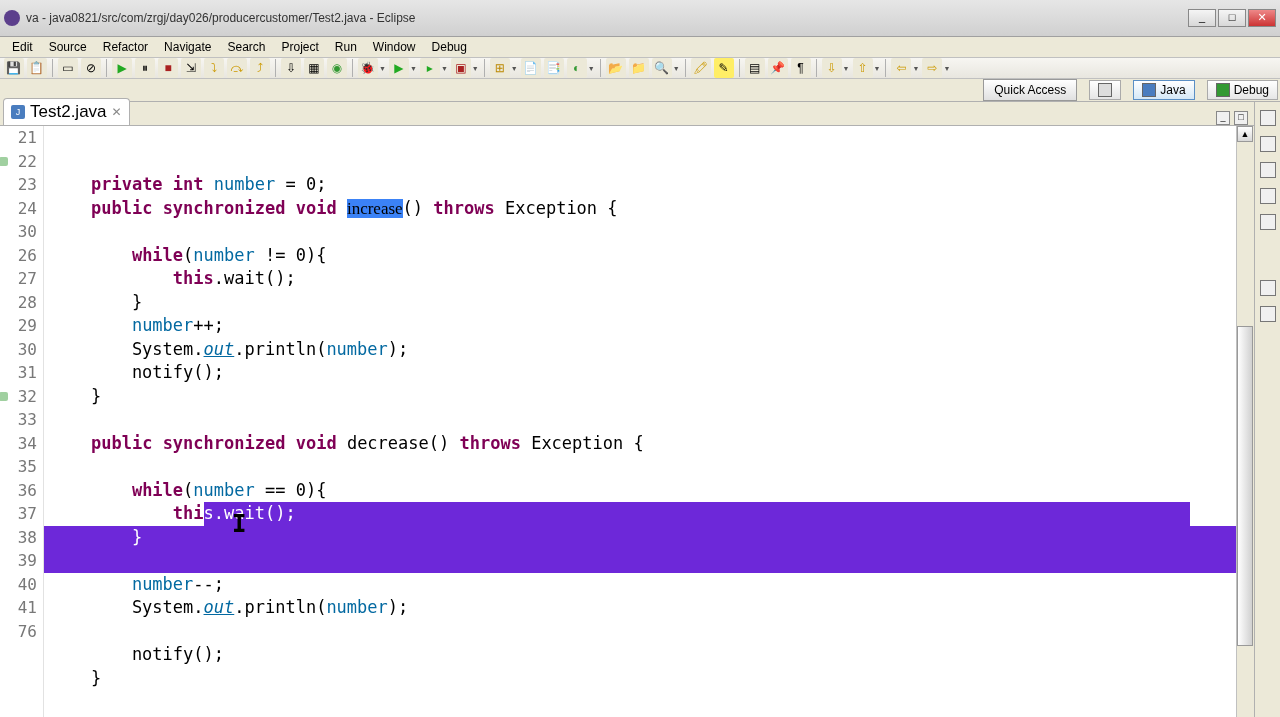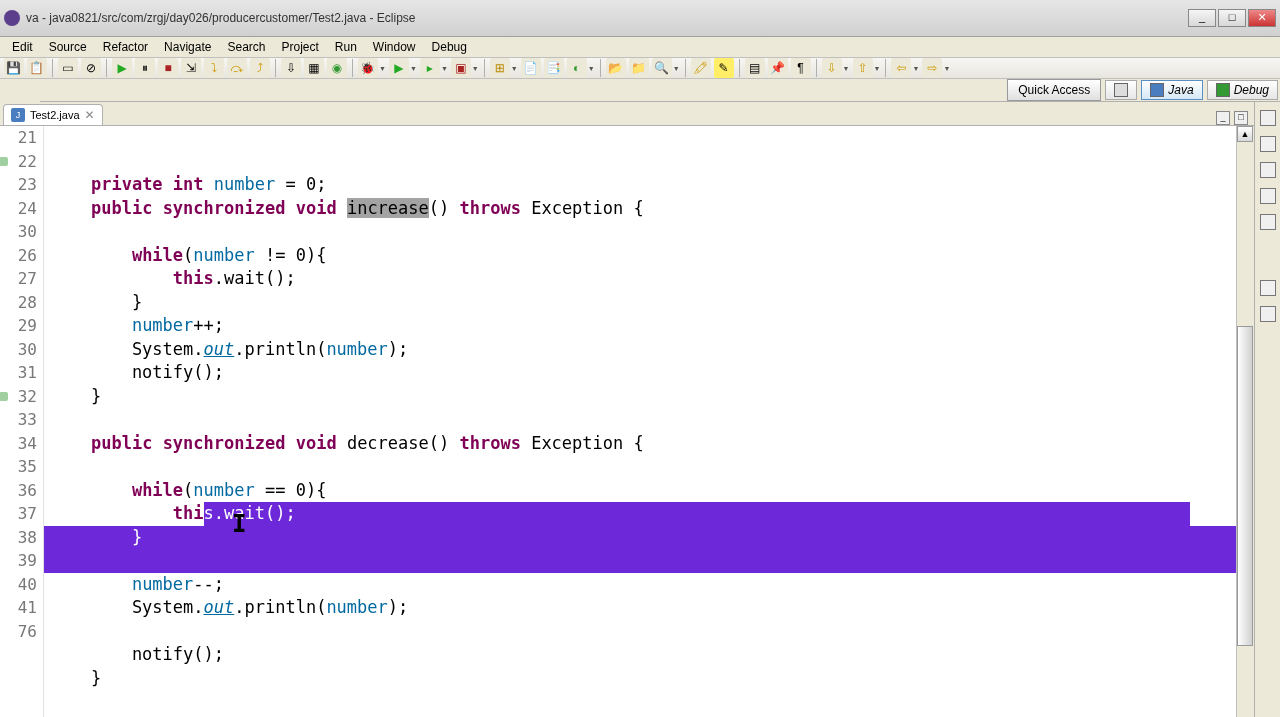--- a/index.html
+++ b/index.html
@@ -10,47 +10,47 @@
 .titlebar .title { flex: 1; color: #333; font-size: 12px; }
 .winbtns { display: flex; gap: 2px; }
 .winbtn { width: 28px; height: 18px; background: linear-gradient(#f5f5f5,#d8d8d8); border: 1px solid #888; font-size: 11px; text-align: center; line-height: 14px; cursor: default; }
 .winbtn.close { background: linear-gradient(#e88,#c33); color: #fff; }
 .menubar { height: 24px; background: #ece9d8; display: flex; align-items: flex-start; padding: 0 4px; border-bottom: 1px solid #c0c0c0; }
 .menuitem { padding: 3px 8px; cursor: default; }
 .toolbar { height: 30px; background: linear-gradient(#f7f6f2,#e8e6df); border-bottom: 1px solid #c0c0c0; display: flex; align-items: center; padding: 0 4px; gap: 3px; }
 .tbtn { width: 20px; height: 20px; background: #ece9d8; border: 1px solid transparent; border-radius: 2px; display: flex; align-items: center; justify-content: center; cursor: default; }
 .tbsep { width: 1px; height: 18px; background: #b0b0b0; margin: 0 2px; }
 .darrow { font-size: 7px; color: #555; margin-left: -2px; }
-.perspectivebar { height: 32px; background: #ece9d8; border-bottom: 1px solid #b0b0b0; display: flex; justify-content: flex-end; align-items: center; padding: 0 2px; gap: 4px; margin-left: 40px; }
+.perspectivebar { height: 32px; background: #ece9d8; border-bottom: 1px solid #b0b0b0; display: flex; justify-content: flex-end; align-items: center; padding: 0 2px; gap: 12px; margin-left: 40px; }
 .qabtn { background: linear-gradient(#fff,#e0e0e0); border: 1px solid #999; padding: 3px 10px; font-size: 12px; cursor: default; }
-.persp { display: flex; align-items: center; gap: 4px; padding: 2px 8px; border: 1px solid #aaa; background: linear-gradient(#fff,#e6e6e6); cursor: default; font-style: italic; }
+.persp { display: flex; align-items: center; gap: 4px; padding: 2px 8px; border: 1px solid #aaa; background: linear-gradient(#fff,#e6e6e6); cursor: default; }
 .persp.on { background: linear-gradient(#fff,#d5e8f6); border-color: #5a8fc5; }
 .sqicon { width: 14px; height: 14px; border: 1px solid #666; background: #ddd; }
 .main { flex: 1; display: flex; background: #fff; }
 .rightbar { width: 26px; background: #ece9d8; border-left: 1px solid #b0b0b0; display: flex; flex-direction: column; align-items: center; gap: 10px; padding-top: 8px; }
 .rb { width: 16px; height: 16px; border: 1px solid #777; background: #f0f0f0; cursor: default; }
 .editorarea { flex: 1; display: flex; flex-direction: column; }
 .tabbar { height: 24px; background: #ece9d8; border-bottom: 1px solid #b0b0b0; display: flex; align-items: flex-end; padding-left: 3px; }
 .tab { display: flex; align-items: center; gap: 5px; background: #fff; border: 1px solid #b0b0b0; border-bottom: none; padding: 3px 7px; border-radius: 4px 4px 0 0; }
 .tab .ji { width: 14px; height: 14px; background: #4a7dbf; border-radius: 2px; font-size: 9px; color: #fff; text-align: center; line-height: 14px; }
-.tab .tx { font-size: 11px; }
+.tab .tx { font-size: 17px; }
 .tab .cls { color: #888; font-size: 12px; cursor: default; }
 .tabctrls { margin-left: auto; margin-right: 6px; display: flex; gap: 4px; }
 .tabctrl { width: 14px; height: 14px; border: 1px solid #888; background: #f0f0f0; font-size: 9px; text-align: center; cursor: default; }
 .edwrap { flex: 1; display: flex; background: #fff; position: relative; }
 .gutter { width: 44px; background: #fff; border-right: 1px solid #e2e2e2; font-family: "Consolas", monospace; font-size: 16px; color: #787878; text-align: right; padding-right: 6px; }
 .gutter .ln { height: 23.5px; line-height: 23.5px; position: relative; }
 .mark { position: absolute; left: -1px; top: 7px; width: 9px; height: 9px; background: #a0d0a0; border-radius: 2px; }
 .code { flex: 1; font-family: "Consolas", monospace; font-size: 17px; line-height: 23.5px; white-space: pre; position: relative; overflow: hidden; }
 .codeline { height: 23.5px; padding-left: 6px; position: relative; }
 .sel { background: #6d28d9; color: #fff; }
 .kw { color: #7f0055; font-weight: bold; }
 .fld { color: #0369a1; }
 .it { font-style: italic; text-decoration: underline; }
-.hl { background: #a3a3a3; }
+.hl { background: #3b82f6; font-family: Liberation Serif, serif; }
 .pl { color: #000; }
 .scrollv { width: 18px; background: #ece9d8; border-left: 1px solid #c0c0c0; position: relative; }
 .scrollv .btn { width: 16px; height: 16px; background: linear-gradient(#fff,#d8d8d8); border: 1px solid #999; font-size: 9px; text-align: center; line-height: 14px; position: absolute; left: 0; }
 .scrollv .up { top: 0; }
 .scrollv .dn { bottom: 0; }
 .scrollv .thumb { position: absolute; left: 0; width: 16px; background: linear-gradient(90deg,#fff,#d0d0d0); border: 1px solid #999; top: 200px; height: 320px; }
 .textcaret { position: absolute; font-size: 24px; font-weight: bold; color: #000; left: 188px; top: 387px; pointer-events: none; }
 </style>
 </head>
 <body>

